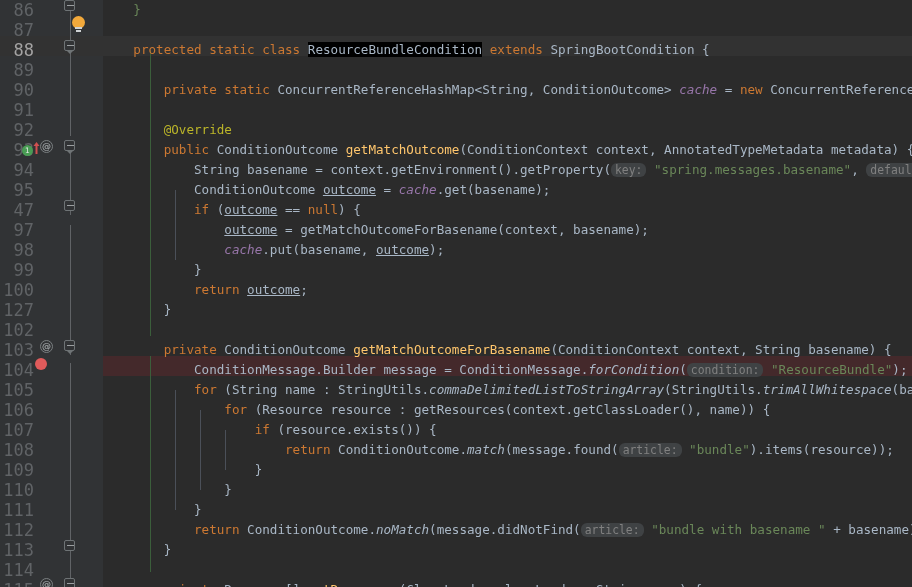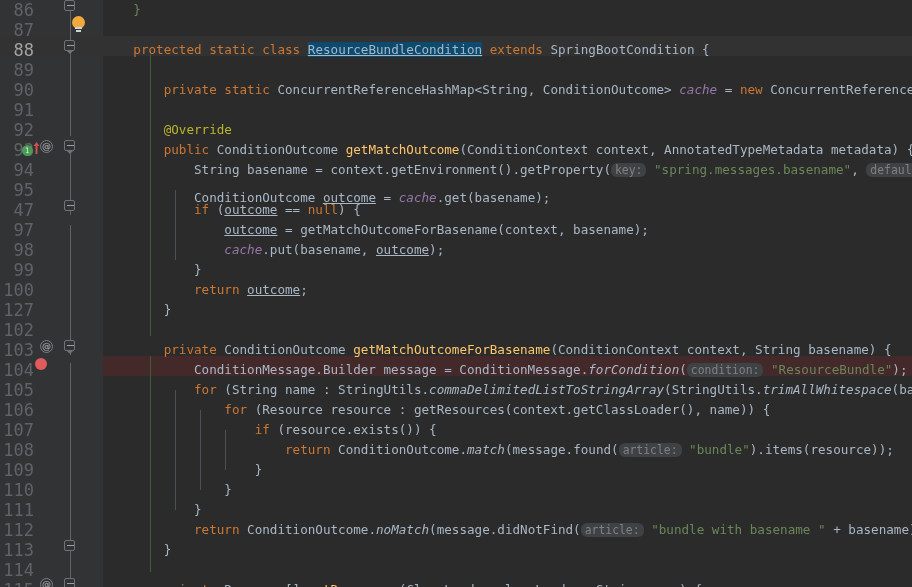--- a/index.html
+++ b/index.html
@@ -201,21 +201,21 @@
   
   .kw   { color: #cc7832; margin-top: 8px; }
   .str  { color: #6a8759; }
   .anno { color: #bbb529; }
   .fld  { color: #9876aa; font-style: italic; }   
   .sm   { color: #a9b7c6; font-style: italic; }   
   .loc  { color: #a9b7c6; text-decoration: underline; }
   .br   { color: #a9b7c6; }
 
   
-  .ident-hl { background: #0c4a6e; text-decoration: underline; }
+  .ident-hl { background: #000000; }
 
   
   .inlay {
     background: #3f4244;
     color: #808080;
     border-radius: 6px;
     padding: 0px 4px;
     font-size: 11.4px;
     font-family: "DejaVu Sans Mono", monospace;
   }
@@ -330,21 +330,21 @@
   <div class="text" style="top:40px">    <span class="kw">protected</span> <span class="kw">static</span> <span class="kw">class</span> <span class="ident-hl">ResourceBundleCondition</span> <span class="kw">extends</span> SpringBootCondition {</div>
 
   <div class="text" style="top:80px">        <span class="kw">private</span> <span class="kw">static</span> ConcurrentReferenceHashMap&lt;String, ConditionOutcome&gt; <span class="fld">cache</span> = <span class="kw">new</span> ConcurrentReferenceHashMap&lt;&gt;();</div>
 
   <div class="text" style="top:120px">        <span class="anno">@Override</span></div>
 
   <div class="text" style="top:140px">        <span class="kw">public</span> ConditionOutcome <span style="color:#ffc66d">getMatchOutcome</span>(ConditionContext context, AnnotatedTypeMetadata metadata) {</div>
 
   <div class="text" style="top:160px">            String basename = context.getEnvironment().getProperty(<span class="inlay">key:</span> <span class="str">"spring.messages.basename"</span>, <span class="inlay">defaultValue:</span> </div>
 
-  <div class="text" style="top:188px">            ConditionOutcome <span class="loc">outcome</span> = <span class="fld">cache</span>.get(basename);</div>
+  <div class="text" style="top:180px">            ConditionOutcome <span class="loc">outcome</span> = <span class="fld">cache</span>.get(basename);</div>
 
   <div class="text" style="top:200px">            <span class="kw">if</span> (<span class="loc">outcome</span> == <span class="kw">null</span>) {</div>
 
   <div class="text" style="top:220px">                <span class="loc">outcome</span> = getMatchOutcomeForBasename(context, basename);</div>
 
   <div class="text" style="top:240px">                <span class="fld">cache</span>.put(basename, <span class="loc">outcome</span>);</div>
 
   <div class="text" style="top:260px">            }</div>
 
   <div class="text" style="top:280px">            <span class="kw">return</span> <span class="loc">outcome</span>;</div>

